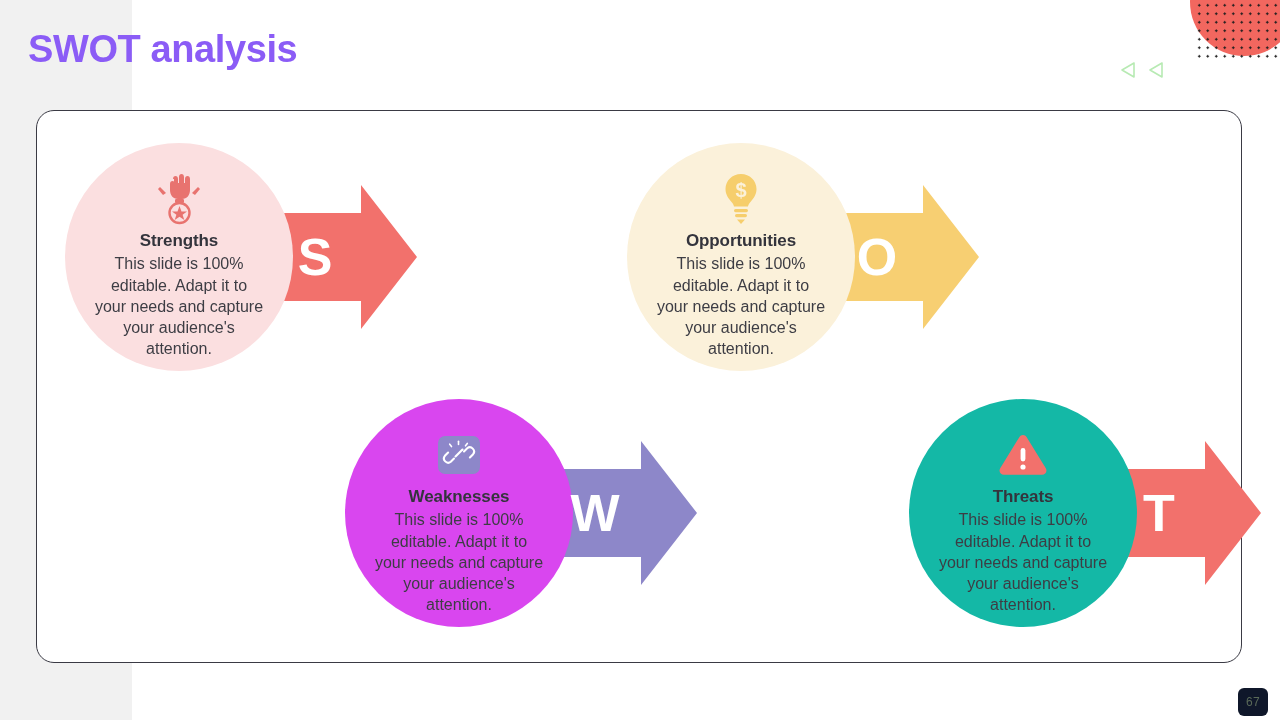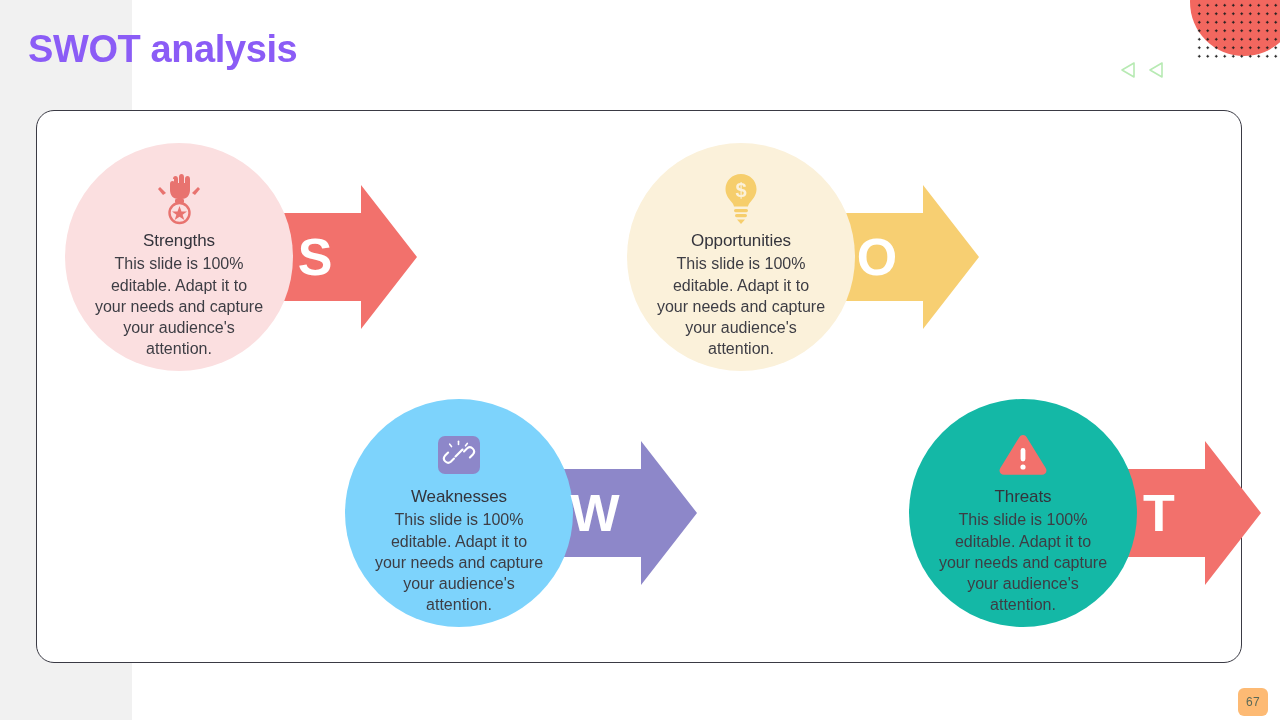--- a/index.html
+++ b/index.html
@@ -55,21 +55,21 @@
   }
   .nav-arrows svg { display: block; }
 
   .page-badge {
     position: absolute;
     left: 1238px;
     top: 688px;
     width: 30px;
     height: 28px;
     border-radius: 6px;
-    background: #fdba74;
+    background: #0f172a;
     color: #5a6a58;
     font-size: 12px;
     display: flex;
     align-items: center;
     justify-content: center;
     letter-spacing: .3px;
   }
 
   
   .page-title {
@@ -117,21 +117,21 @@
   .bubble-icon {
     height: 56px;
     display: flex;
     align-items: center;
     justify-content: center;
     margin-bottom: 4px;
   }
   .bubble-icon svg { display: block; }
   .bubble-title {
     font-size: 17px;
-    font-weight: normal;
+    font-weight: bold;
     color: #34343c;
     line-height: 1.2;
     text-align: center;
     letter-spacing: -0.1px;
   }
   .bubble-body {
     font-size: 16px;
     color: #3d3d44;
     line-height: 1.33;
     text-align: center;
@@ -248,21 +248,21 @@
     </div>
   </div>
 
   <div class="swot-item" id="item-weaknesses">
     <div class="arrow">
       <svg width="160" height="160" viewBox="0 0 160 160" aria-hidden="true">
         <polygon points="0,36 96,36 96,8 152,80 96,152 96,124 0,124" fill="#8d87c9"></polygon>
       </svg>
       <div class="arrow-letter">W</div>
     </div>
-    <div class="bubble" style="background:#7dd3fc">
+    <div class="bubble" style="background:#d946ef">
       <div class="bubble-icon">
         <svg width="42" height="38" viewBox="0 0 42 38">
           <rect x="0" y="0" width="42" height="38" rx="7" fill="#8d87c9"></rect>
           <g stroke="#ffffff" stroke-width="2.1" fill="none" stroke-linecap="round">
             <path d="M16 22.5 l-3.2 3.2a4.2 4.2 0 0 1-5.9-5.9l3.2-3.2"></path>
             <path d="M26 15.5 l3.2-3.2a4.2 4.2 0 0 1 5.9 5.9l-3.2 3.2"></path>
             <path d="M17.5 20.5 l7-7"></path>
           </g>
           <g stroke="#ffffff" stroke-width="1.6" stroke-linecap="round">
             <path d="M20.5 8.5 l0-3.2"></path>

